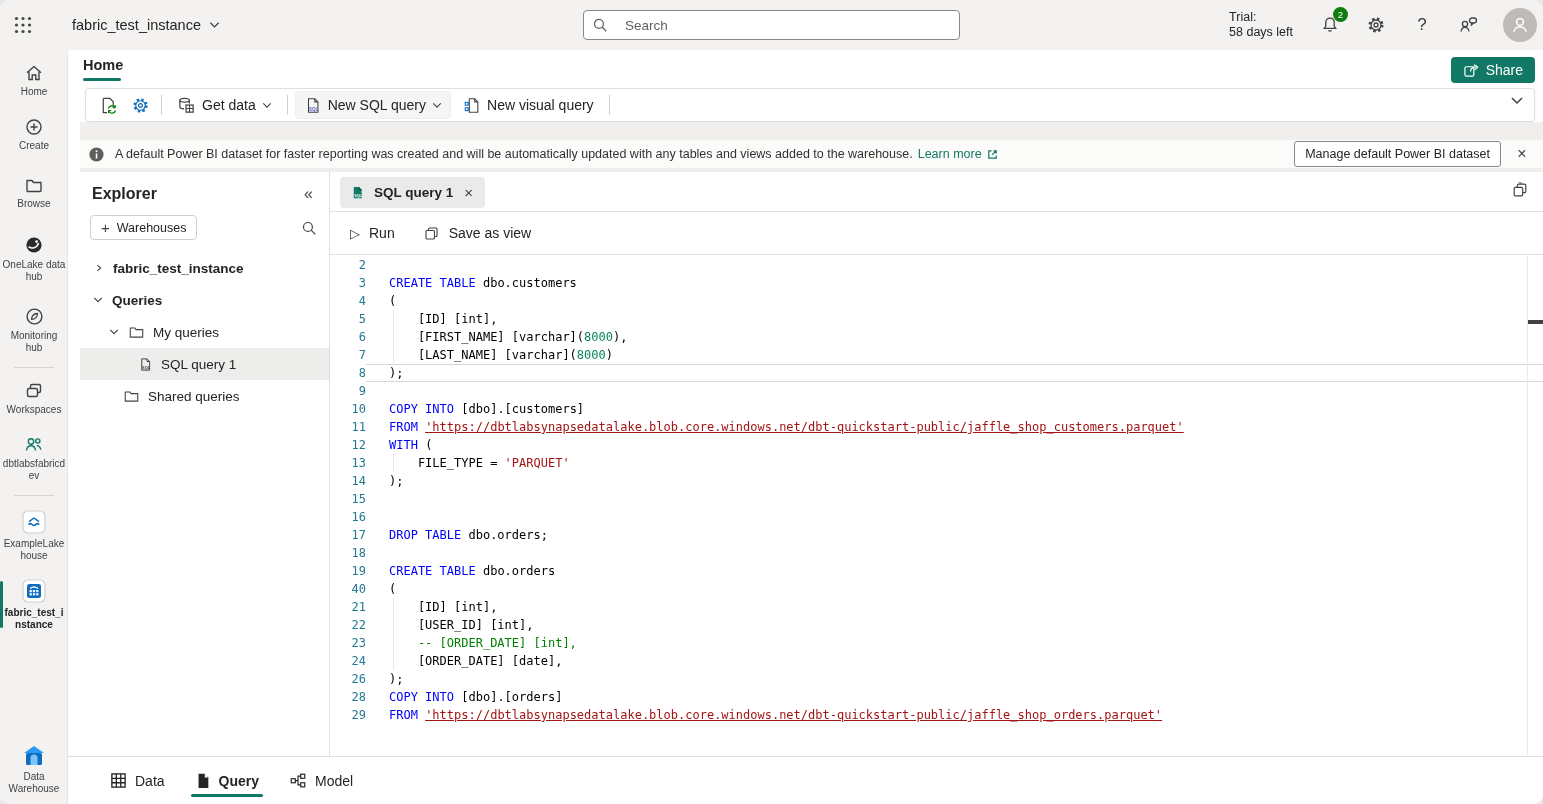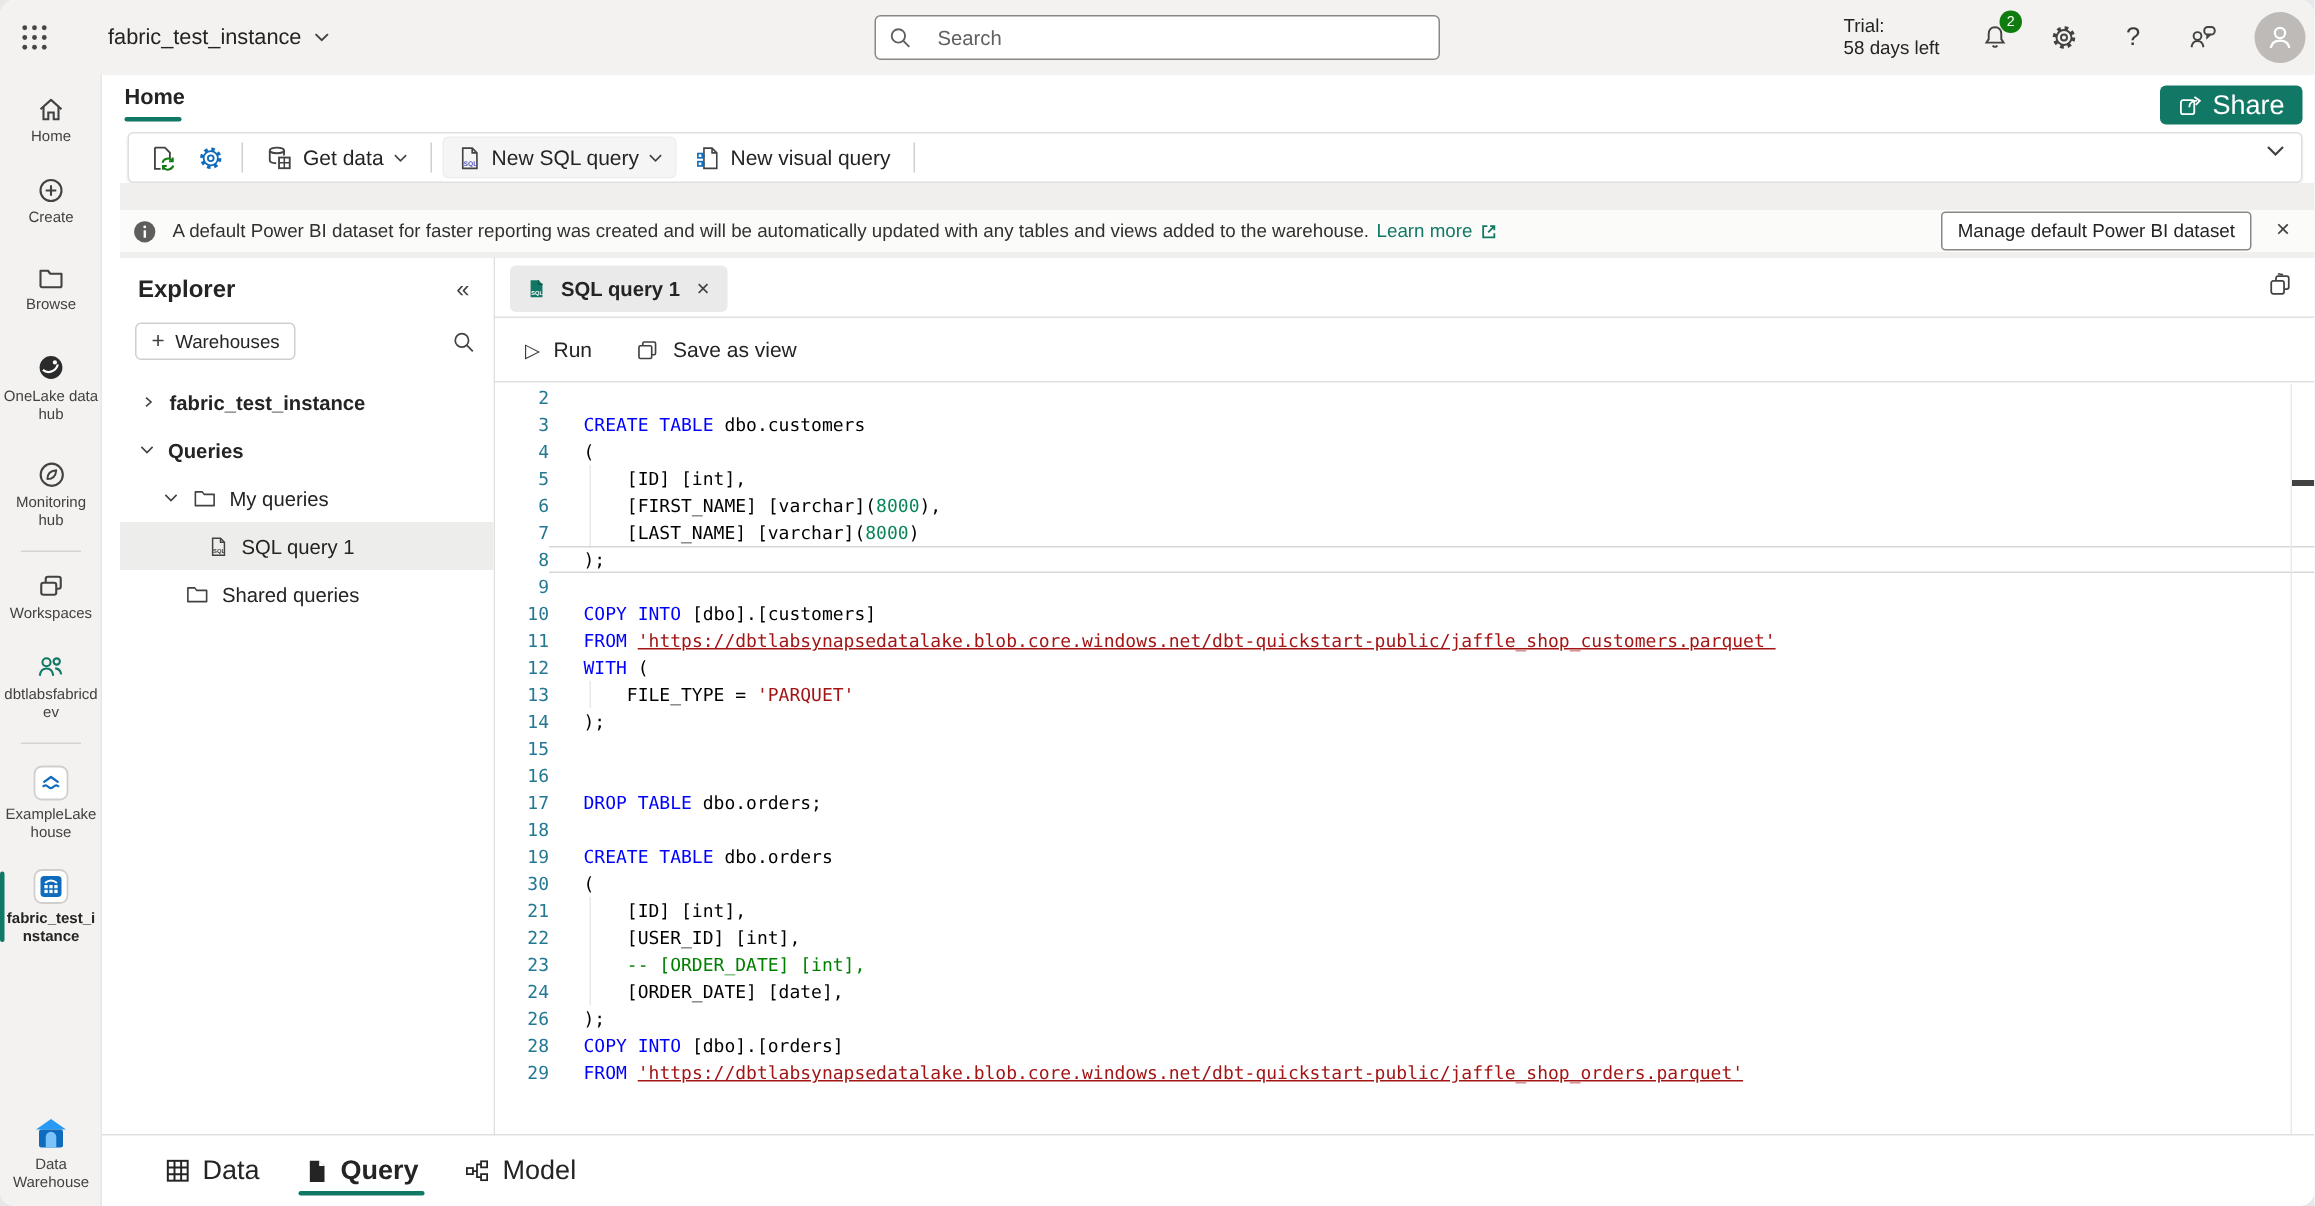--- a/index.html
+++ b/index.html
@@ -30,21 +30,21 @@
   .rail-item .rlabel{font-size:10px;line-height:12px;color:#424242;text-align:center;max-width:64px;overflow-wrap:anywhere;}
   .rail-item.selected .rlabel{font-weight:bold;color:#242424;}
   .rail-item.selected::before{content:'';position:absolute;left:0;top:8px;bottom:8px;width:3px;border-radius:2px;background:var(--accent);}
   .rail-div{width:40px;height:1px;background:#d6d4d2;margin:8px auto;}
   .rail-bottom{position:absolute;bottom:4px;left:0;}
 
   
   .home-row{position:absolute;left:68px;right:0;top:50px;height:38px;background:#fff;}
   .home-tab{position:absolute;left:15px;top:7px;font-size:14.5px;font-weight:bold;color:#242424;padding-bottom:8px;cursor:pointer;}
   .home-tab::after{content:'';position:absolute;left:0;right:2px;bottom:0;height:3px;border-radius:2px;background:var(--accent);}
-  .share-btn{position:absolute;right:8px;top:7px;height:26px;background:var(--accent);color:#fff;border:none;border-radius:4px;display:flex;align-items:center;gap:6px;padding:0 12px;font-size:18px;font-family:"Liberation Sans",sans-serif;cursor:pointer;}
+  .share-btn{position:absolute;right:8px;top:7px;height:26px;background:var(--accent);color:#fff;border:none;border-radius:4px;display:flex;align-items:center;gap:6px;padding:0 12px;font-size:14px;font-family:"Liberation Sans",sans-serif;cursor:pointer;}
 
   
   .ribbon{position:absolute;left:85px;right:8px;top:88px;height:34px;background:#fff;border:1px solid #e1dfdd;border-radius:4px;box-shadow:0 1px 2px rgba(0,0,0,.06);display:flex;align-items:center;padding-left:8px;gap:4px;}
   .rb-btn{display:flex;align-items:center;gap:6px;height:28px;padding:0 8px;border-radius:4px;font-size:14px;color:#242424;cursor:pointer;white-space:nowrap;}
   .rb-btn.highlight{background:#f5f5f5;border:1px solid #eee;}
   .rb-icon-btn{width:28px;height:28px;display:flex;align-items:center;justify-content:center;border-radius:4px;cursor:pointer;}
   .rb-div{width:1px;height:20px;background:#d1cfcd;margin:0 3px;}
   .ribbon-chevron{position:absolute;right:10px;top:7px;cursor:pointer;}
 
   
@@ -87,21 +87,21 @@
   .code-row.current .code-text{box-shadow:inset 0 1px 0 #d7d7d7, inset 0 -1px 0 #d7d7d7;}
   .code-row.guided::before{content:'';position:absolute;left:63px;top:0;bottom:0;border-left:1px solid #e8e8e8;}
   .tk-k{color:var(--keyword);} .tk-s{color:var(--string);} .tk-n{color:var(--number);}
   .tk-c{color:var(--comment);} .tk-p{color:#000;}
   .tk-u{color:var(--string);text-decoration:underline;}
   .ruler{position:absolute;right:15px;top:0;bottom:0;border-left:1px solid #eaeaea;}
   .ruler-mark{position:absolute;right:0;top:64px;width:15px;height:4px;background:#424242;}
 
   
   .statusbar{position:absolute;left:68px;right:0;bottom:0;height:48px;background:#fff;border-top:1px solid #e1dfdd;display:flex;align-items:center;gap:10px;padding-left:32px;}
-  .sb-tab{position:relative;height:100%;display:flex;align-items:center;gap:8px;padding:0 10px;font-size:18px;color:#242424;cursor:pointer;}
+  .sb-tab{position:relative;height:100%;display:flex;align-items:center;gap:8px;padding:0 10px;font-size:14px;color:#242424;cursor:pointer;}
   .sb-tab.selected{font-weight:bold;}
   .sb-tab.selected::after{content:'';position:absolute;left:6px;right:6px;bottom:7px;height:3px;border-radius:2px;background:var(--accent);}
   svg{display:block;}
 </style>
 </head>
 <body>
 
 <div class="frame">
 
   <div class="header">
@@ -461,21 +461,21 @@
           <div class="code-row"><div class="gutter">10</div><div class="code-text"><span class="tk-k">COPY INTO</span><span class="tk-p"> [dbo].[customers]</span></div></div>
           <div class="code-row"><div class="gutter">11</div><div class="code-text"><span class="tk-k">FROM</span><span class="tk-p"> </span><span class="tk-u">'https://dbtlabsynapsedatalake.blob.core.windows.net/dbt-quickstart-public/jaffle_shop_customers.parquet'</span></div></div>
           <div class="code-row"><div class="gutter">12</div><div class="code-text"><span class="tk-k">WITH</span><span class="tk-p"> (</span></div></div>
           <div class="code-row guided"><div class="gutter">13</div><div class="code-text"><span class="tk-p">    FILE_TYPE = </span><span class="tk-s">'PARQUET'</span></div></div>
           <div class="code-row"><div class="gutter">14</div><div class="code-text"><span class="tk-p">);</span></div></div>
           <div class="code-row"><div class="gutter">15</div><div class="code-text"></div></div>
           <div class="code-row"><div class="gutter">16</div><div class="code-text"></div></div>
           <div class="code-row"><div class="gutter">17</div><div class="code-text"><span class="tk-k">DROP TABLE</span><span class="tk-p"> dbo.orders;</span></div></div>
           <div class="code-row"><div class="gutter">18</div><div class="code-text"></div></div>
           <div class="code-row"><div class="gutter">19</div><div class="code-text"><span class="tk-k">CREATE TABLE</span><span class="tk-p"> dbo.orders</span></div></div>
-          <div class="code-row"><div class="gutter">30</div><div class="code-text"><span class="tk-p">(</span></div></div>
+          <div class="code-row"><div class="gutter">40</div><div class="code-text"><span class="tk-p">(</span></div></div>
           <div class="code-row guided"><div class="gutter">21</div><div class="code-text"><span class="tk-p">    [ID] [int],</span></div></div>
           <div class="code-row guided"><div class="gutter">22</div><div class="code-text"><span class="tk-p">    [USER_ID] [int],</span></div></div>
           <div class="code-row guided"><div class="gutter">23</div><div class="code-text"><span class="tk-c">    -- [ORDER_DATE] [int],</span></div></div>
           <div class="code-row guided"><div class="gutter">24</div><div class="code-text"><span class="tk-p">    [ORDER_DATE] [date],</span></div></div>
           <div class="code-row"><div class="gutter">26</div><div class="code-text"><span class="tk-p">);</span></div></div>
           <div class="code-row"><div class="gutter">28</div><div class="code-text"><span class="tk-k">COPY INTO</span><span class="tk-p"> [dbo].[orders]</span></div></div>
           <div class="code-row"><div class="gutter">29</div><div class="code-text"><span class="tk-k">FROM</span><span class="tk-p"> </span><span class="tk-u">'https://dbtlabsynapsedatalake.blob.core.windows.net/dbt-quickstart-public/jaffle_shop_orders.parquet'</span></div></div>
         </div>
       <div class="ruler"></div>
       <div class="ruler-mark"></div>

